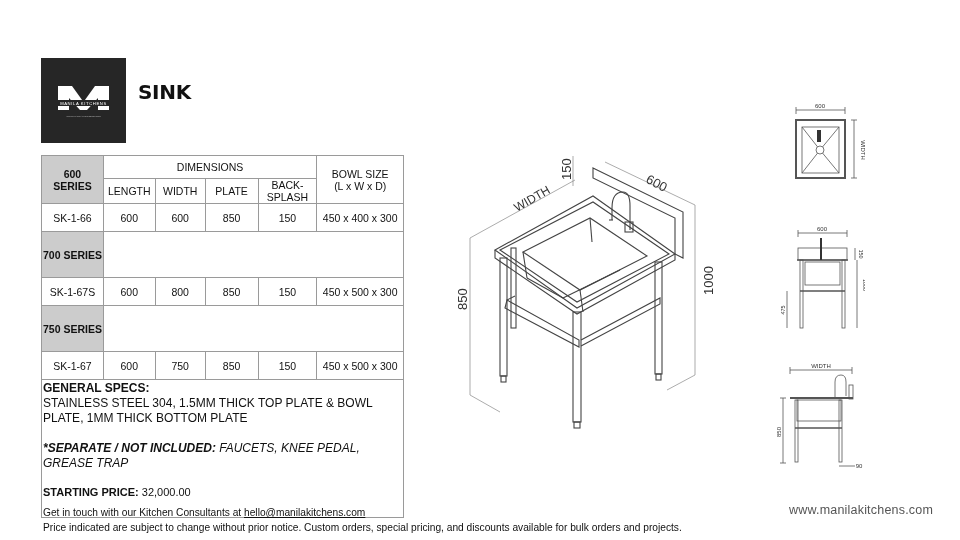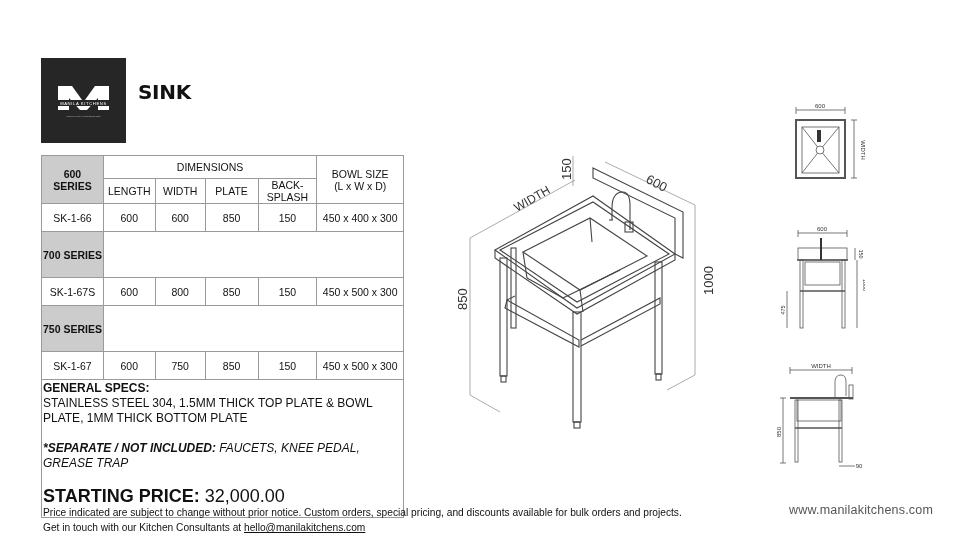--- a/index.html
+++ b/index.html
@@ -17,21 +17,21 @@
   table.specs td.series.left { text-align: left; padding-left: 1px; }
   .h-row1 td { height: 23px; }
   .h-row2 td { height: 24px; }
   .data-row td { height: 28px; }
   .gap-row td { height: 46px; }
   td.specs-cell { text-align: left !important; vertical-align: top !important; height: 138px; padding: 1px 1px !important; line-height: 15px; font-size: 12px; }
   .specs-head { font-weight: bold; }
   .excl { font-style: italic; }
   .excl b { font-weight: bold; }
 
-  .price { position: absolute; left: 43px; top: 486px; font-size: 18px; color: #111; }
+  .price { position: absolute; left: 43px; top: 486px; font-size: 11px; color: #111; }
   .price b { font-weight: bold; }
   .note { position: absolute; left: 43px; top: 505px; font-size: 10.2px; line-height: 15px; color: #111; }
   .note a { color: #111; text-decoration: underline; }
   .website { position: absolute; left: 789px; top: 503px; font-size: 12.5px; color: #555; letter-spacing: 0.2px; }
 
   .drawing { position: absolute; }
   .drawing text { font-family: "Liberation Sans", sans-serif; fill: #333; }
 </style>
 </head>
 <body>
@@ -118,22 +118,22 @@
       <div>STAINLESS STEEL 304, 1.5MM THICK TOP PLATE &amp; BOWL PLATE, 1MM THICK BOTTOM PLATE</div>
       <div style="height:15px"></div>
       <div class="excl"><b>*SEPARATE / NOT INCLUDED:</b><span> FAUCETS, KNEE PEDAL, GREASE TRAP</span></div>
     </td>
   </tr>
 </tbody>
   </table>
 
 <div class="price"><b>STARTING PRICE:</b><span> 32,000.00</span></div>
 <div class="note">
+  <div><span>Get in touch with our Kitchen Consultants at </span><a href="#">hello@manilakitchens.com</a></div>
   <div>Price indicated are subject to change without prior notice. Custom orders, special pricing, and discounts available for bulk orders and projects.</div>
-  <div><span>Get in touch with our Kitchen Consultants at </span><a href="#">hello@manilakitchens.com</a></div>
 </div>
 <div class="website">www.manilakitchens.com</div>
 
 <svg class="drawing" style="left:455px;top:150px" width="270" height="285" viewBox="0 0 270 285">
   <g stroke="#444" stroke-width="1.1" fill="none">
 
     <polygon points="138,18 228,62 228,108 220,104 220,68 138,28"></polygon>
 
     <polygon points="40,100 138,46 220,104 122,158"></polygon>
     <polygon points="45,100 138,52 214,104 122,152"></polygon>

